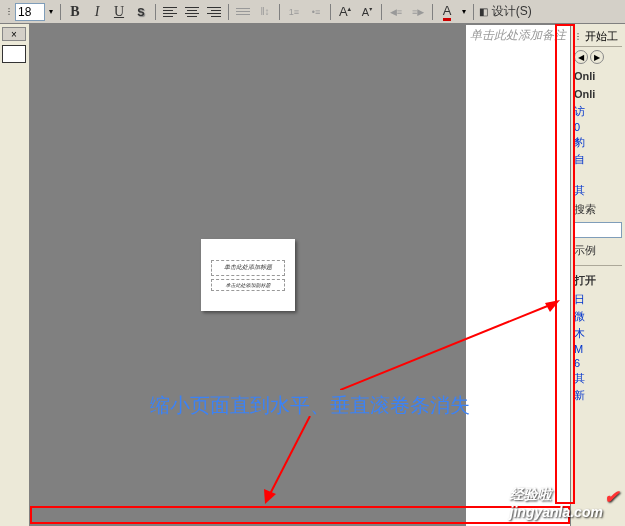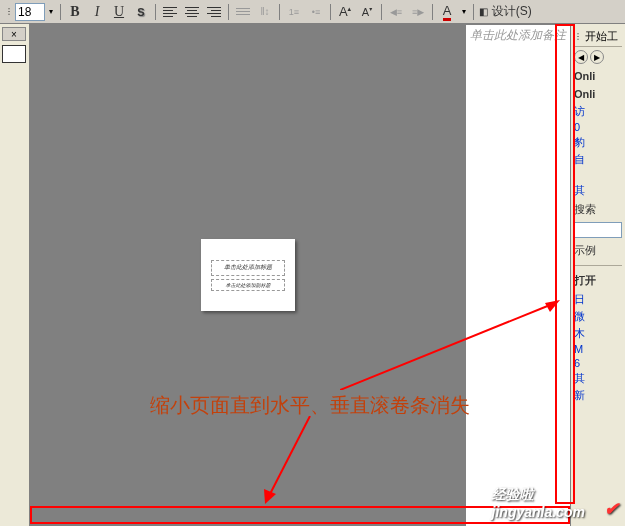--- a/index.html
+++ b/index.html
@@ -36,25 +36,25 @@
   .sp-header { display: flex; align-items: center; gap: 3px; padding: 2px 0; border-bottom: 1px solid #aca899; }
   .sp-nav { display: flex; gap: 2px; padding: 3px 0; }
   .sp-circle { width: 14px; height: 14px; border: 1px solid #888; border-radius: 50%; display: flex; align-items: center; justify-content: center; font-size: 8px; cursor: pointer; }
   .sp-text { padding: 3px 0; color: #333; font-size: 11px; }
   .sp-link { color: #0033cc; cursor: pointer; padding: 1px 0; font-size: 11px; white-space: nowrap; overflow: hidden; }
   .sp-search { width: 100%; height: 16px; border: 1px solid #7f9db9; background: #fff; margin: 2px 0; }
   
   .annot-box-v { position: absolute; border: 2px solid red; pointer-events: none; }
   .annot-box1 { top: 24px; left: 555px; width: 20px; height: 480px; }
   .annot-box2 { bottom: 2px; left: 30px; width: 540px; height: 18px; }
-  .annot-text { position: absolute; color: #c2410c; font-size: 20px; font-family: "SimSun"; pointer-events: none; top: 392px; left: 150px; }
+  .annot-text { position: absolute; color: #3b82f6; font-size: 20px; font-family: "SimSun"; pointer-events: none; top: 392px; left: 150px; }
   .arrow1 { position: absolute; top: 300px; left: 340px; width: 220px; height: 90px; pointer-events: none; }
   .arrow2 { position: absolute; top: 416px; left: 260px; width: 60px; height: 88px; pointer-events: none; }
   
-  .watermark { position: absolute; bottom: 6px; right: 6px; color: #fff; font-size: 14px; font-style: italic; font-weight: bold; text-shadow: 1px 1px 2px rgba(0,0,0,0.8); pointer-events: none; display: flex; align-items: flex-end; gap: 19px; }
+  .watermark { position: absolute; bottom: 6px; right: 6px; color: #fff; font-size: 14px; font-style: italic; font-weight: bold; text-shadow: 1px 1px 2px rgba(0,0,0,0.8); pointer-events: none; display: flex; align-items: flex-start; gap: 1px; }
   .watermark .check { color: #ff3333; font-size: 18px; }
 </style>
 </head>
 <body>
 
 <div class="toolbar">
   <span class="dd-arrow">⋮</span>
   <input class="font-size-input" value="18" style="">
   <span class="dd-arrow">▾</span>
   <div class="tb-sep"></div>

